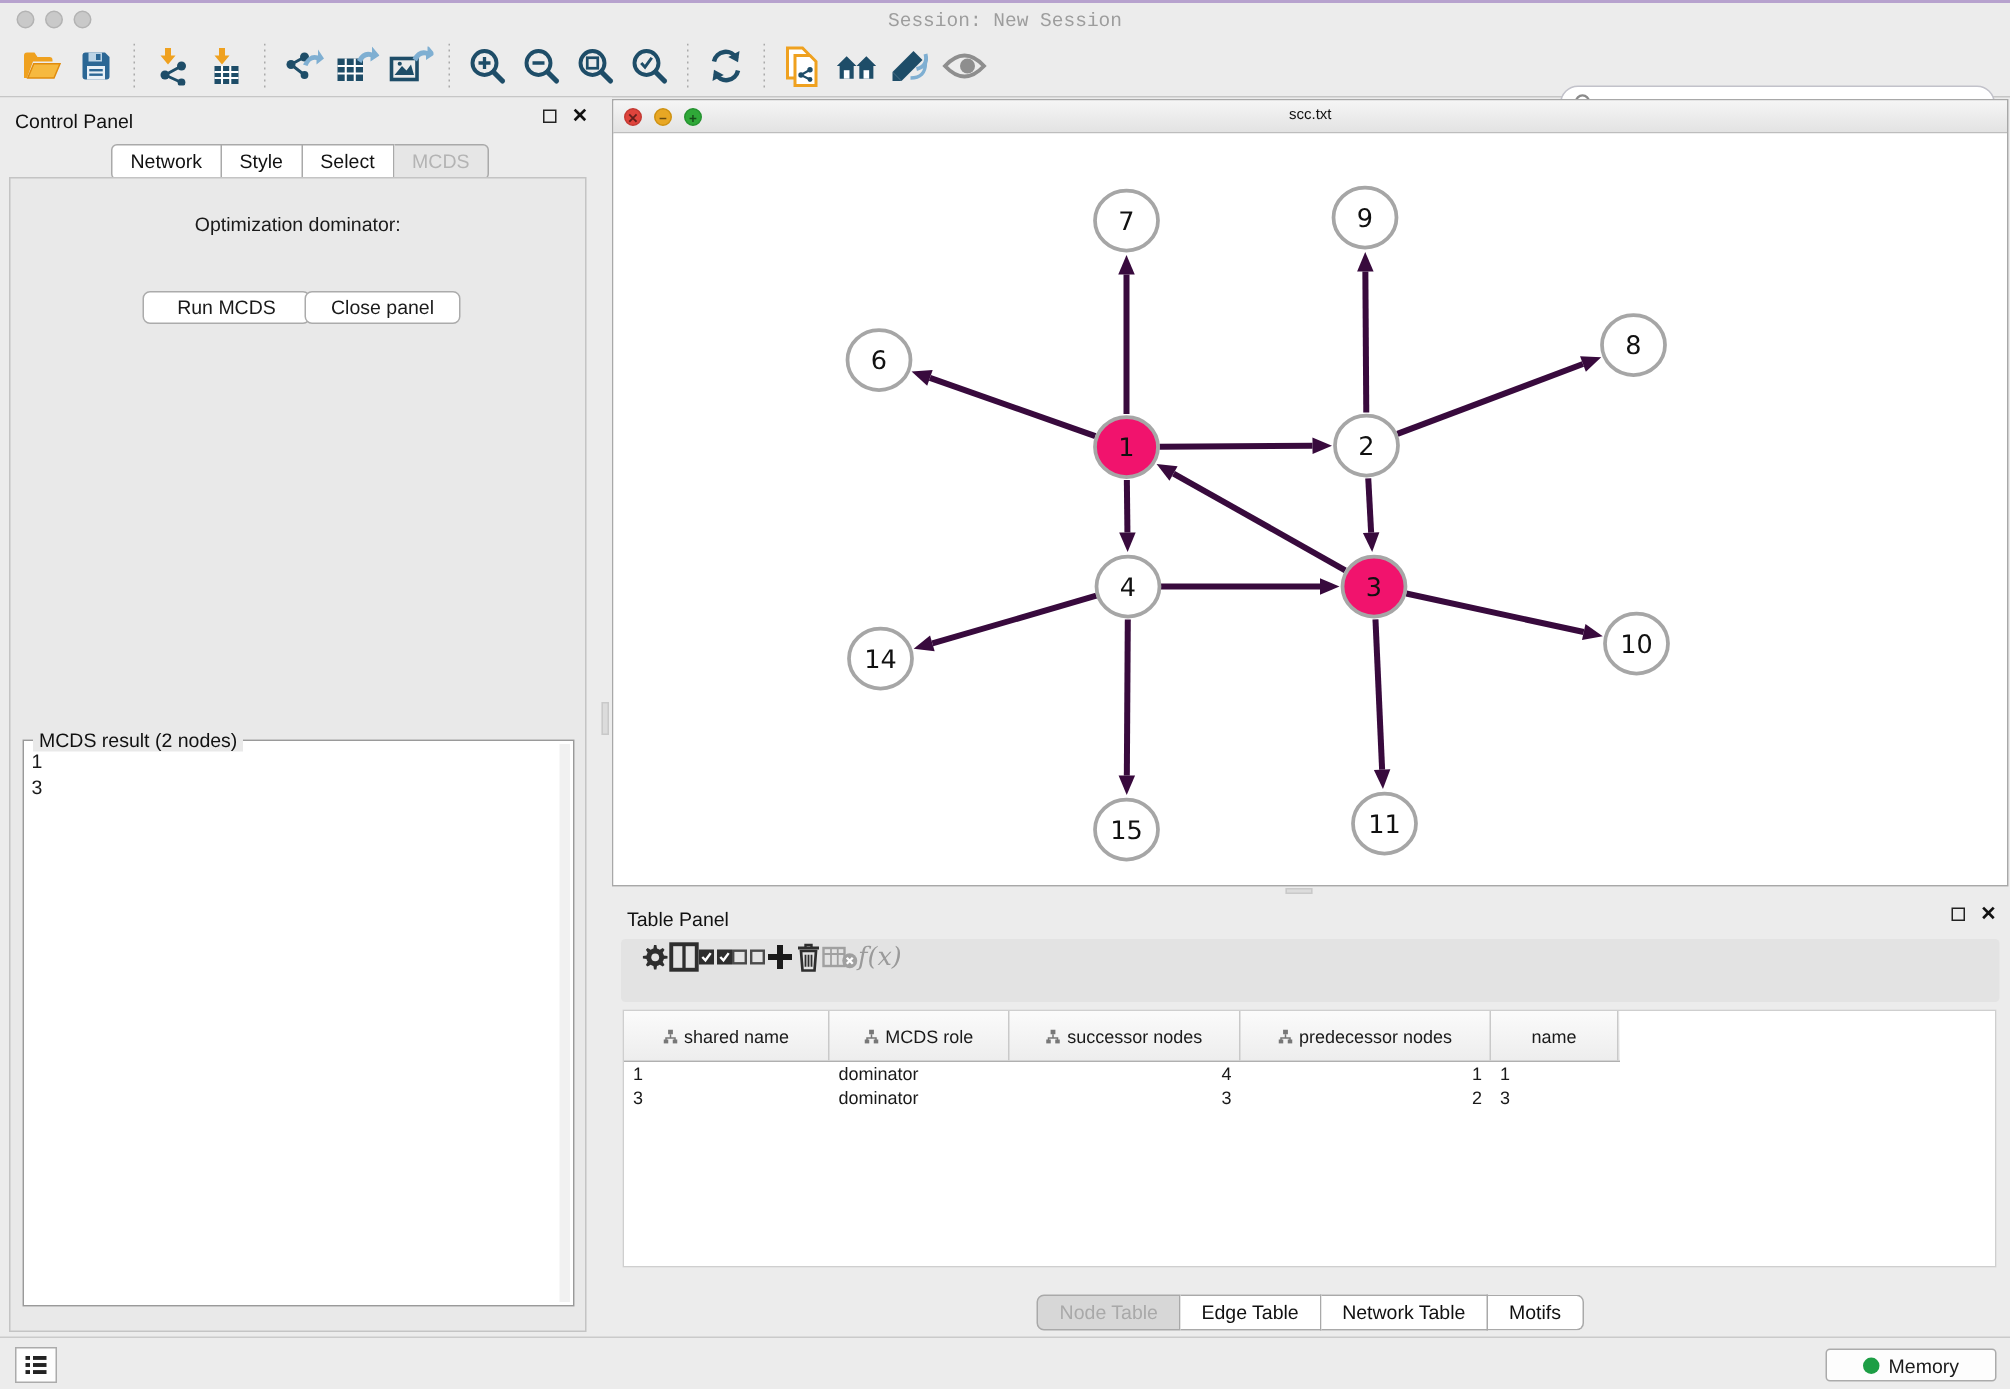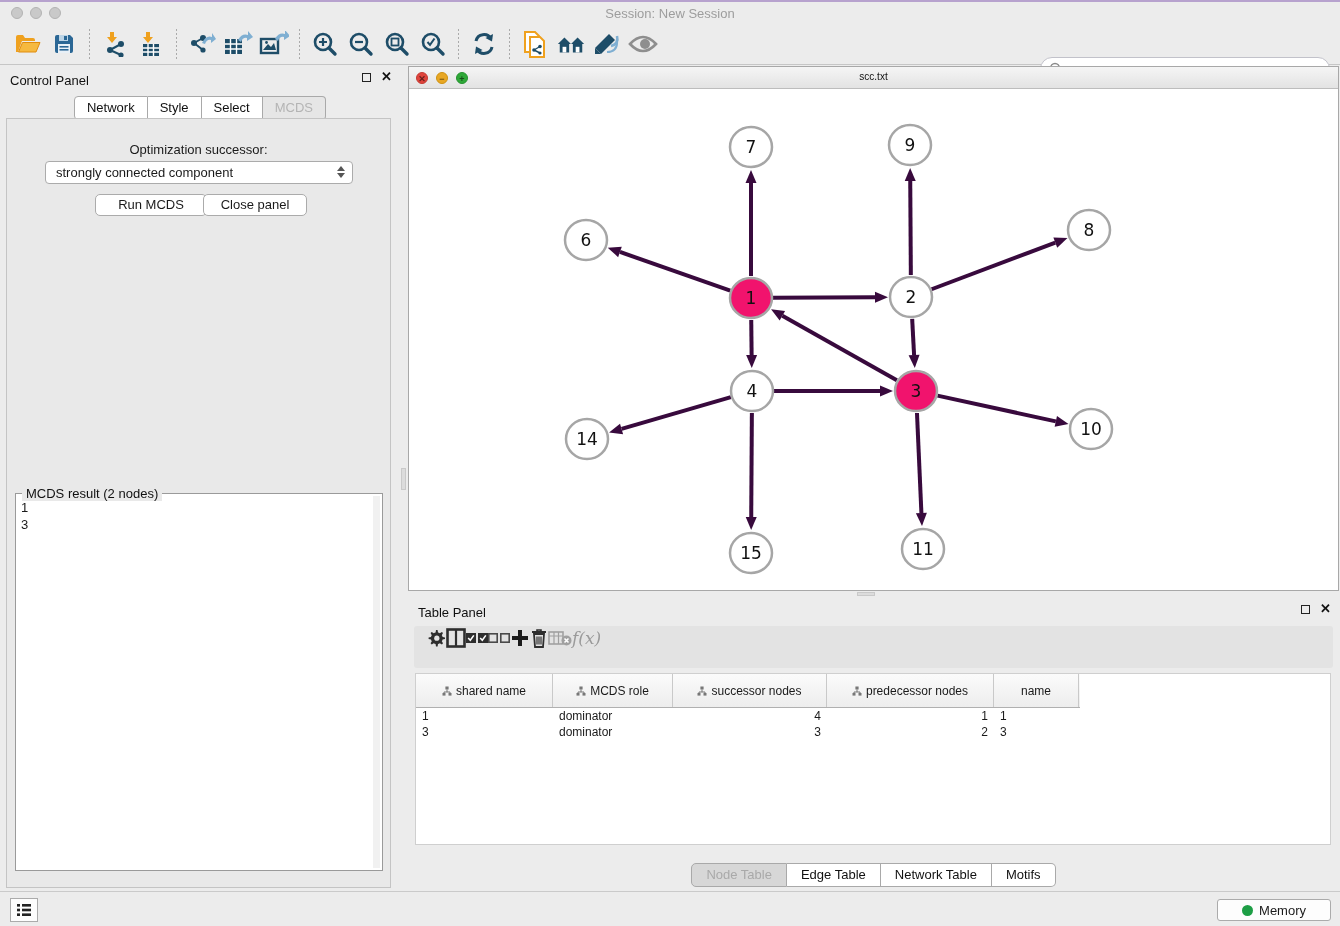--- a/index.html
+++ b/index.html
@@ -8,21 +8,21 @@
     position:relative; width:1340px; height:926px;
     background:#ececec; font-family:"Liberation Sans",sans-serif;
     overflow:hidden; color:#1a1a1a;
   }
   
   .top-strip { position:absolute; left:0; top:0; width:100%; height:2px; background:#b7a2ce; }
   .titlebar { position:absolute; left:0; top:2px; width:100%; height:22px; background:#ececec; }
   .traffic { position:absolute; top:5px; width:12px; height:12px; border-radius:50%;
              background:#c9c9c9; border:1px solid #b3b3b3; }
   .win-title { position:absolute; top:4px; left:0; width:100%; text-align:center;
-               font-size:13px; color:#9d9d9d; }
+               font-size:13px; color:#9d9d9d;font-family:Liberation Mono, monospace; }
   .toolbar { position:absolute; left:0; top:24px; width:100%; height:41px;
              border-bottom:1px solid #c6c6c6; display:flex; align-items:center; padding-left:10px; }
   .tb-icon { width:30px; height:30px; display:flex; align-items:center; justify-content:center;
              margin:0 3px; flex:0 0 auto; }
   .tb-sep { width:1px; height:30px; margin:0 7px; flex:0 0 auto;
             background-image:linear-gradient(#aaa 40%, rgba(0,0,0,0) 0%);
             background-size:1px 4px; background-repeat:repeat-y; }
   .searchbox { position:absolute; right:10px; top:33px; width:290px; height:24px;
                background:#fff; border:1px solid #c2c2ca; border-radius:13px;
                display:flex; align-items:center; padding-left:8px; }
@@ -257,28 +257,21 @@
       <span class="sq-icon"></span>
       <span class="x-icon">✕</span>
     </div>
     <div class="tabstrip">
         <div class="tab">Network</div>
         <div class="tab">Style</div>
         <div class="tab">Select</div>
         <div class="tab disabled-active">MCDS</div>
       </div>
     <div class="ctrl-content">
-      <div class="opt-label">Optimization successor:</div>
-      <div class="dropdown">
-        <span>strongly connected component</span>
-        <span class="stepper">
-            <span class="tri-up"></span>
-            <span class="tri-dn"></span>
-          </span>
-      </div>
+      <div class="opt-label">Optimization dominator:</div>
       <div class="btn" style="left:88px;width:112px">Run MCDS</div>
       <div class="btn" style="left:196px;width:104px">Close panel</div>
       <div class="result-box">
         <div class="result-legend">MCDS result (2 nodes)</div>
         <div class="result-text">1
 3</div>
         <div class="result-scroll"></div>
       </div>
     </div>
   </div>

